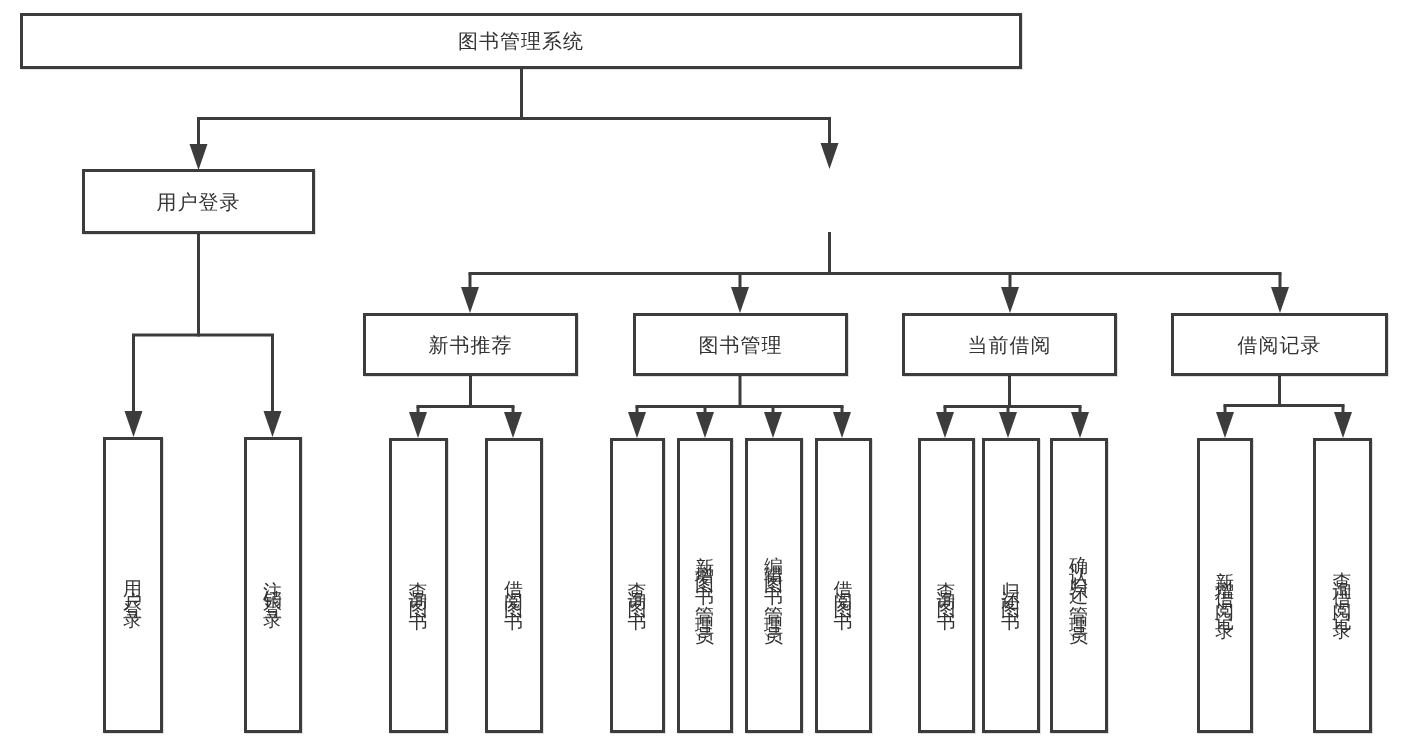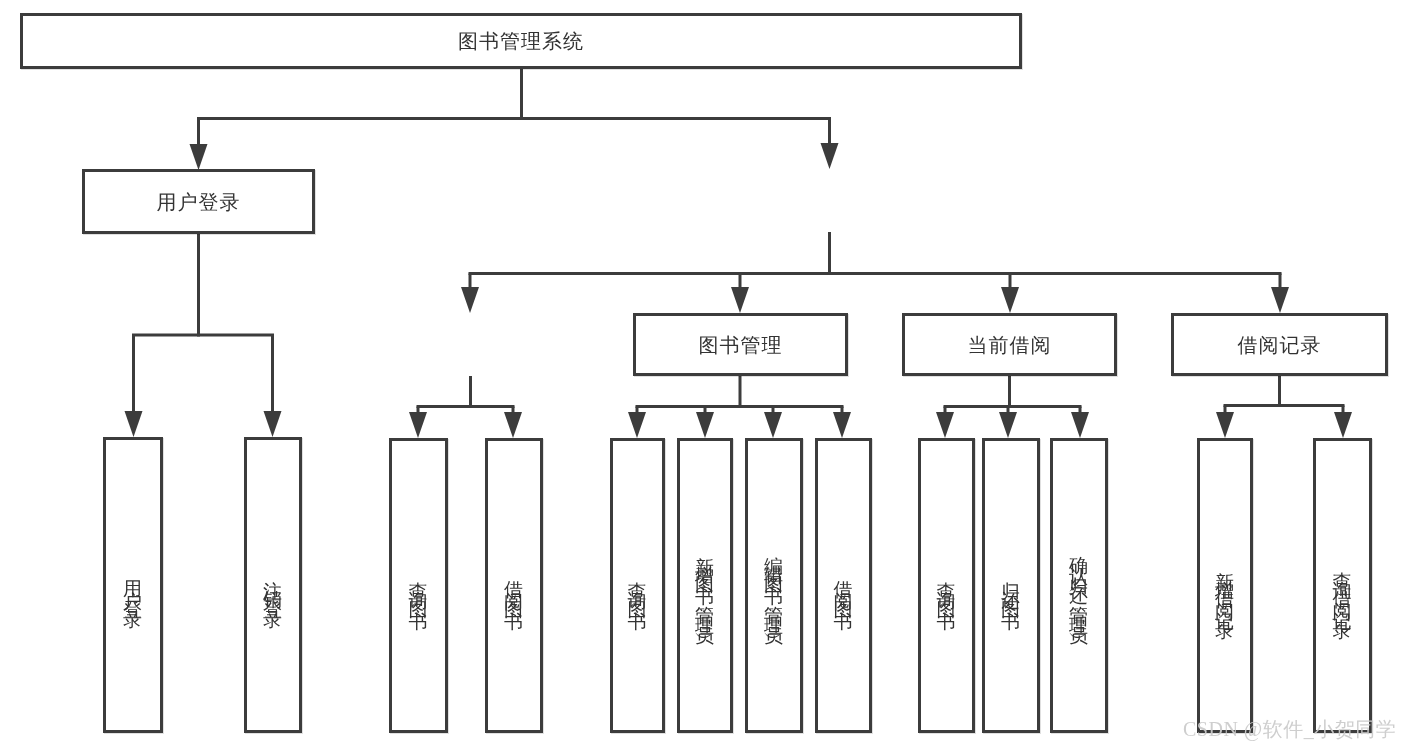--- a/index.html
+++ b/index.html
@@ -1,20 +1,20 @@
 <!DOCTYPE html>
 <html><head>
 <meta charset="utf-8">
 <style>
   html,body{margin:0;padding:0;background:#ffffff;}
   .canvas{
     position:relative;
     width:1405px;height:747px;
     background:#ffffff;
-    font-family:Liberation Serif, serif;
+    font-family:Liberation Sans, sans-serif;
     color:#333333;
     overflow:hidden;
   }
   .wires{position:absolute;left:0;top:0;width:1405px;height:747px;}
   .node{
     position:absolute;
     box-sizing:border-box;
     border:3px solid #3c3c3c;
     background:#ffffff;
     display:flex;
@@ -126,20 +126,23 @@
   </svg>
 
   <div class="node lvl-h" style="left:20px;top:13px;width:1002px;height:56px">
     <span>图书管理系统</span>
   </div>
 
   <div class="node lvl-h" style="left:82px;top:169px;width:233px;height:65px">
     <span>用户登录</span>
   </div>
 
+  <div class="node lvl-h" style="left:363px;top:313px;width:215px;height:63px">
+    <span>新书推荐</span>
+  </div>
   <div class="node lvl-h" style="left:633px;top:313px;width:215px;height:63px">
     <span>图书管理</span>
   </div>
   <div class="node lvl-h" style="left:902px;top:313px;width:215px;height:63px">
     <span>当前借阅</span>
   </div>
   <div class="node lvl-h" style="left:1171px;top:313px;width:217px;height:63px">
     <span>借阅记录</span>
   </div>
 
@@ -180,15 +183,14 @@
     <span>确认归还（管理员）</span>
   </div>
 
   <div class="node lvl-v" style="left:1197px;top:438px;width:56px;height:295px">
     <span>新增借阅记录</span>
   </div>
   <div class="node lvl-v" style="left:1313px;top:438px;width:59px;height:295px">
     <span>查询借阅记录</span>
   </div>
 
-  <div class="watermark">CSDN @软件_小贺同学</div>
 
 </div>
 
 </body></html>

